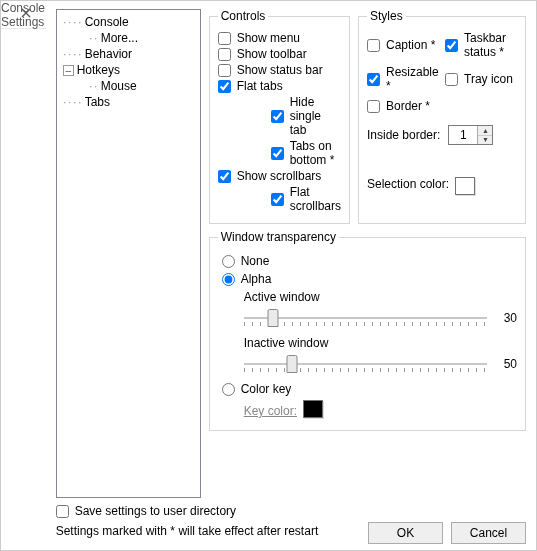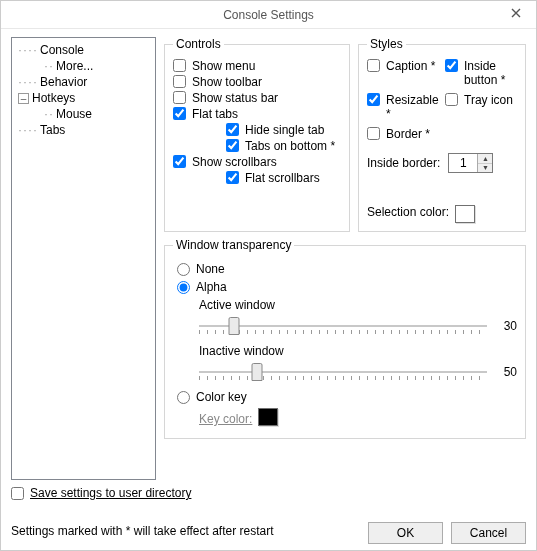--- a/index.html
+++ b/index.html
@@ -12,21 +12,21 @@
     width: 537px;
     height: 551px;
     overflow: hidden;
   }
   .dialog {
     width: 537px;
     height: 551px;
     background: #fff;
     border: 1px solid #ccc;
     display: flex;
-    flex-direction: column;
+    flex-direction: row;
   }
   .titlebar {
     height: 28px;
     background: #fff;
     border-bottom: 1px solid #e8e8e8;
     display: flex;
     align-items: center;
     justify-content: center;
     position: relative;
     color: #555;
@@ -106,21 +106,21 @@
   }
   fieldset.group > legend {
     font-size: 12px;
     color: #000;
     padding: 0 3px;
   }
   .controls-group { flex: 1; }
   .styles-group { width: 168px; }
   .chk-row {
     display: flex;
-    align-items: flex-start;
+    align-items: center;
     gap: 4px;
     margin: 2px 0;
   }
   .chk-indent { margin-left: 18px; padding-left: 35px; }
   input[type=checkbox], input[type=radio] {
     margin: 0 2px 0 0;
     width: 13px; height: 13px;
   }
   .styles-grid {
     display: grid;
@@ -232,22 +232,21 @@
     color: #888;
     text-decoration: underline;
   }
   .footer {
     margin-top: 6px;
   }
   .save-row {
     display: flex;
     align-items: flex-end;
     gap: 4px;
-    margin-bottom: 24px;
-    text-decoration: underline;
+    margin-bottom: 6px;
   }
   .hint {
     color: #000;
     margin-bottom: 2px;
   }
   .btn-row {
     display: flex;
     justify-content: flex-end;
     gap: 8px;
     margin-top: -18px;
@@ -328,21 +327,21 @@
 
           <fieldset class="group styles-group">
             <legend>Styles</legend>
             <div class="styles-grid">
               <div class="chk-row">
                   <input type="checkbox" style="">
                   <label>Caption *</label>
                 </div>
               <div class="chk-row">
                   <input type="checkbox" checked="" style="">
-                  <label>Inside button *</label>
+                  <label>Taskbar status *</label>
                 </div>
               <div class="chk-row">
                   <input type="checkbox" checked="" style="">
                   <label>Resizable *</label>
                 </div>
               <div class="chk-row">
                   <input type="checkbox" style="">
                   <label>Tray icon</label>
                 </div>
               <div class="chk-row">

